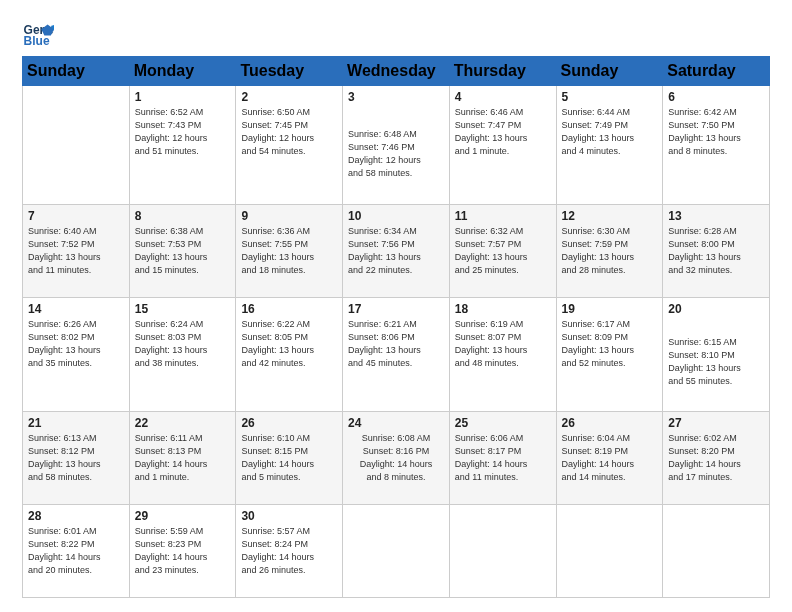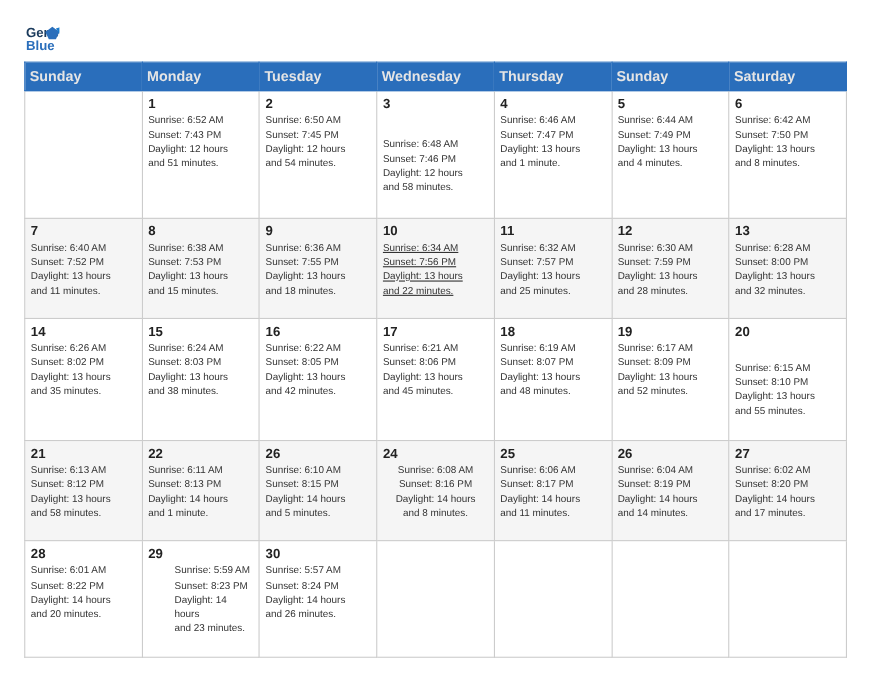--- a/index.html
+++ b/index.html
@@ -47,22 +47,22 @@
       margin-top: 2px;
     }
     .calendar {
       flex: 1;
       border-collapse: collapse;
       width: 100%;
       table-layout: fixed;
     }
     .calendar th {
       background-color: #2a6ebb;
-      color: #e5e5e5;
-      font-size: 13px;
+      color: #000000;
+      font-size: 16px;
       font-weight: bold;
       padding: 5px 4px;
       text-align: left;
       border: 1px solid #2a6ebb;
     }
     .calendar td {
       border: 1px solid #ccc;
       vertical-align: top;
       padding: 4px 5px;
       font-size: 9.5px;
@@ -187,21 +187,21 @@
           </td>
           <td>
             <span class="day-number">9</span>
             <div class="day-info" style="white-space: pre-line;">Sunrise: 6:36 AM
 Sunset: 7:55 PM
 Daylight: 13 hours
 and 18 minutes.</div>
           </td>
           <td>
             <span class="day-number">10</span>
-            <div class="day-info" style="white-space: pre-line; text-decoration: underline;">Sunrise: 6:34 AM
+            <div class="day-info" style="white-space: pre-line;">Sunrise: 6:34 AM
 Sunset: 7:56 PM
 Daylight: 13 hours
 and 22 minutes.</div>
           </td>
           <td>
             <span class="day-number">11</span>
             <div class="day-info" style="white-space: pre-line;">Sunrise: 6:32 AM
 Sunset: 7:57 PM
 Daylight: 13 hours
 and 25 minutes.</div>
@@ -326,21 +326,21 @@
         <tr>
           <td>
             <span class="day-number">28</span>
             <div class="day-info" style="white-space: pre-line;">Sunrise: 6:01 AM
 Sunset: 8:22 PM
 Daylight: 14 hours
 and 20 minutes.</div>
           </td>
           <td>
             <span class="day-number">29</span>
-            <div class="day-info" style="white-space: pre-line; margin-left: 24px;">Sunrise: 5:59 AM
+            <div class="day-info" style="white-space: pre-line;">Sunrise: 5:59 AM
 Sunset: 8:23 PM
 Daylight: 14 hours
 and 23 minutes.</div>
           </td>
           <td>
             <span class="day-number">30</span>
             <div class="day-info" style="white-space: pre-line;">Sunrise: 5:57 AM
 Sunset: 8:24 PM
 Daylight: 14 hours
 and 26 minutes.</div>

